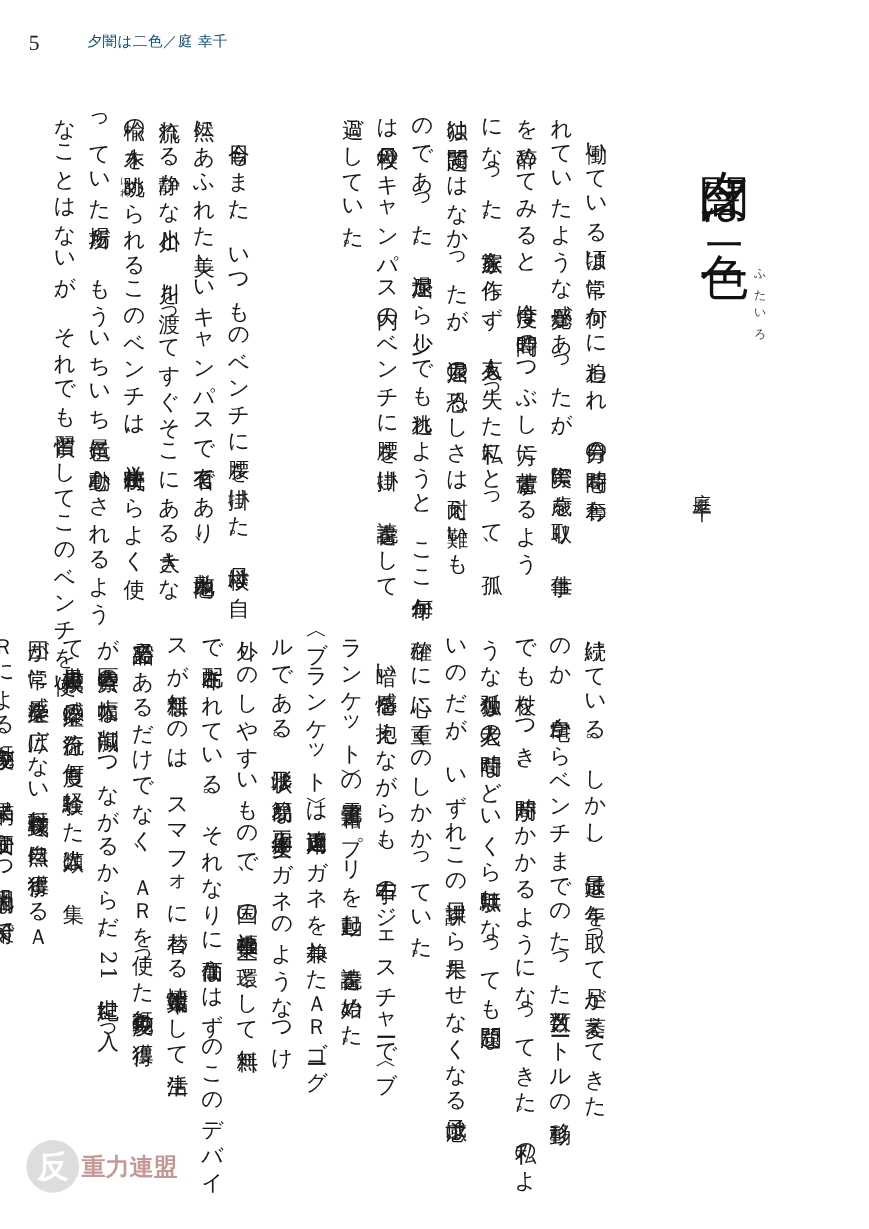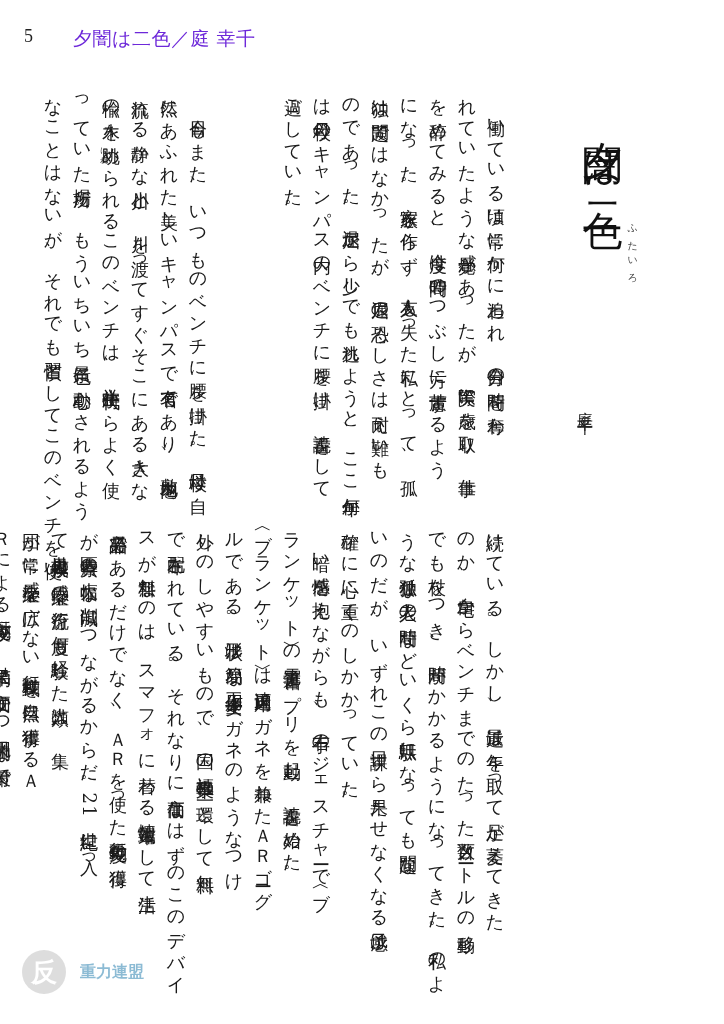--- a/index.html
+++ b/index.html
@@ -5,22 +5,22 @@
   html, body { margin: 0; padding: 0; }
   body {
     width: 724px; height: 1024px; background: #ffffff; position: relative; overflow: hidden;
     font-family: "DejaVu Serif", "Liberation Serif", serif; color: #1a1a1a;
   }
   .page-num {
     position: absolute; left: 24px; top: 26px; font-size: 18px;
     font-family: "Liberation Serif", "DejaVu Serif", serif; color: #222;
   }
   .running-head {
-    position: absolute; left: 73px; top: 26px; font-size: 19px; letter-spacing: 0.5px;
-    font-family: "DejaVu Sans", "Liberation Sans", sans-serif; color: #6d28d9;
+    position: absolute; left: 73px; top: 26px; font-size: 12px; letter-spacing: 0.5px;
+    font-family: "DejaVu Sans", "Liberation Sans", sans-serif; color: #0c4a6e;
   }
   .title {
     position: absolute; left: 583px; top: 110px;
     writing-mode: vertical-rl; font-size: 40px; line-height: 40px; letter-spacing: 6px;
     font-family: "DejaVu Sans", "Liberation Sans", sans-serif; color: #111;
   }
   .title-ruby {
     position: absolute; left: 625px; top: 217px;
     writing-mode: vertical-rl; font-size: 10px; letter-spacing: 5px; color: #444;
     font-family: "DejaVu Sans", "Liberation Sans", sans-serif;
@@ -45,23 +45,22 @@
   .watermark {
     position: absolute; left: 22px; top: 950px; display: flex; align-items: center; gap: 2px;
     opacity: 0.45;
   }
   .wm-circle {
     width: 44px; height: 44px; border-radius: 50%; background: #b5b5b5; color: #fff;
     display: flex; align-items: center; justify-content: center; font-size: 26px; font-weight: bold;
     font-family: "DejaVu Serif", serif;
   }
   .wm-text {
-    font-size: 16px; font-weight: bold; color: #0369a1; letter-spacing: 0px;
+    font-size: 20px; font-weight: bold; color: #7f1d1d; letter-spacing: 0px;
     font-family: "DejaVu Serif", serif;
-    margin-left: 12px;
   }
 </style>
 </head>
 <body>
 
 <div class="page-num">5</div>
 <div class="running-head">夕闇は二色／庭 幸千</div>
 
 <div class="title">夕闇は二色</div>
 <div class="title-ruby">ふたいろ</div>

